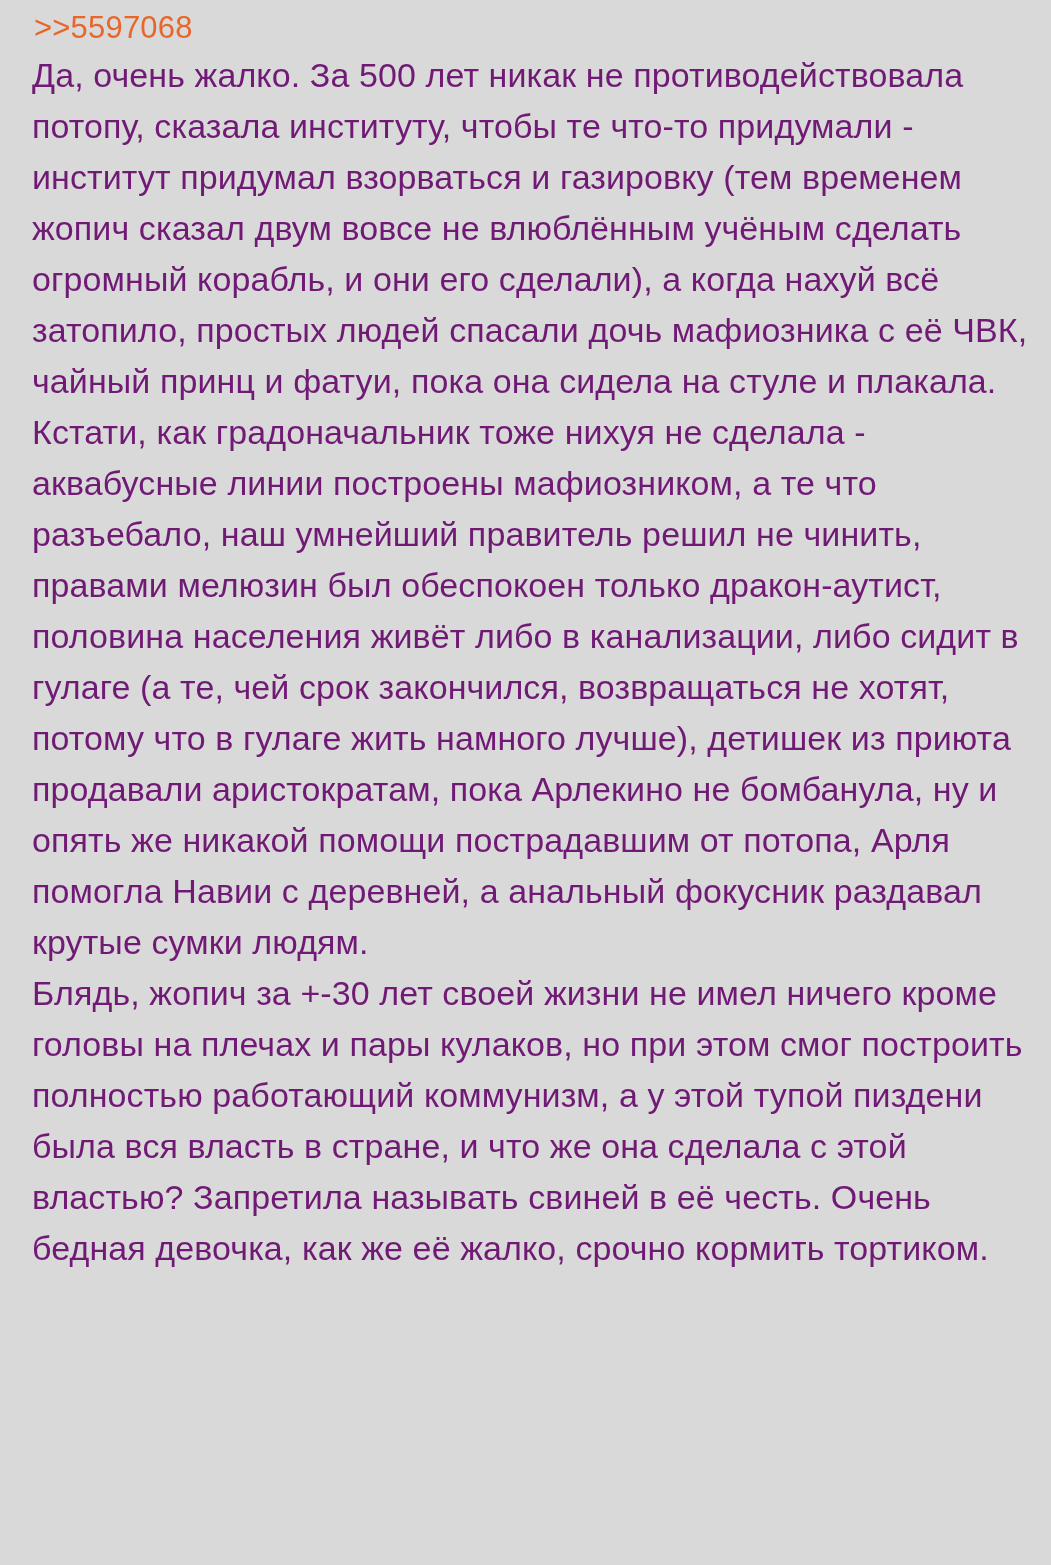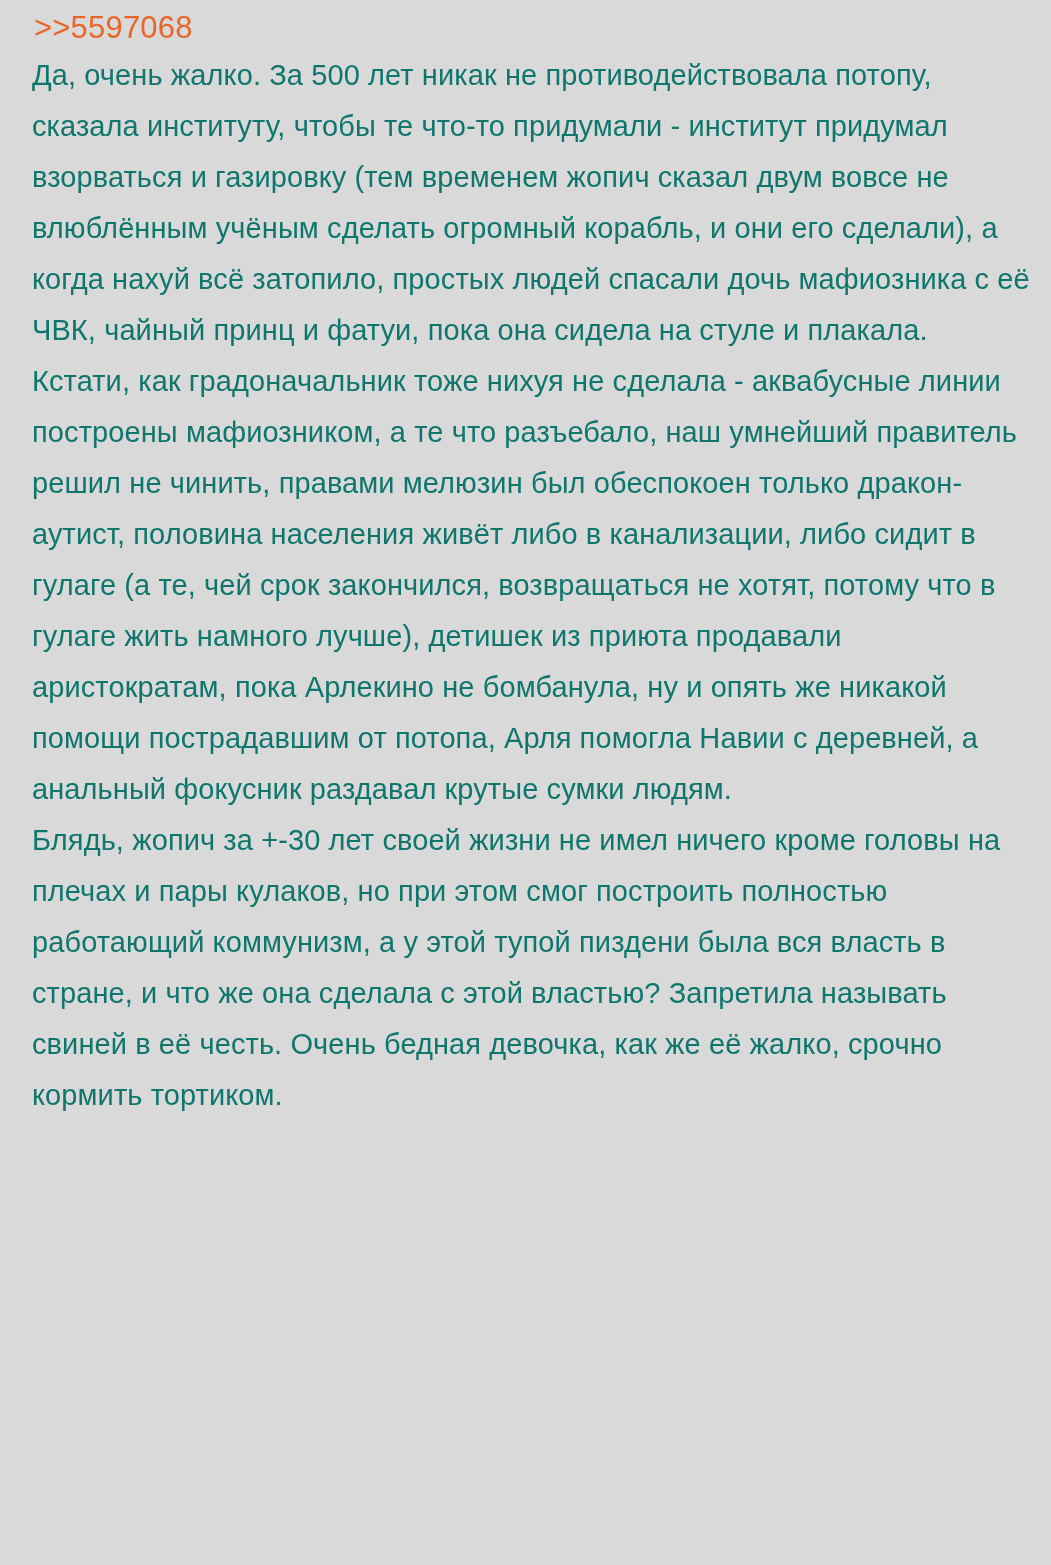--- a/index.html
+++ b/index.html
@@ -23,22 +23,22 @@
     display: block;
     color: #e8662a;
     font-size: 31px;
     line-height: 40px;
     text-decoration: none;
     font-weight: 400;
     letter-spacing: 0.2px;
     margin: 0 0 2px 2px;
   }
   .post-body {
-    color: #0f766e;
-    font-size: 29px;
+    color: #701a75;
+    font-size: 34px;
     line-height: 51px;
     letter-spacing: 0.1px;
     word-wrap: break-word;
   }
   .para {
     margin: 0;
     padding: 0;
   }
 </style>
 </head>

